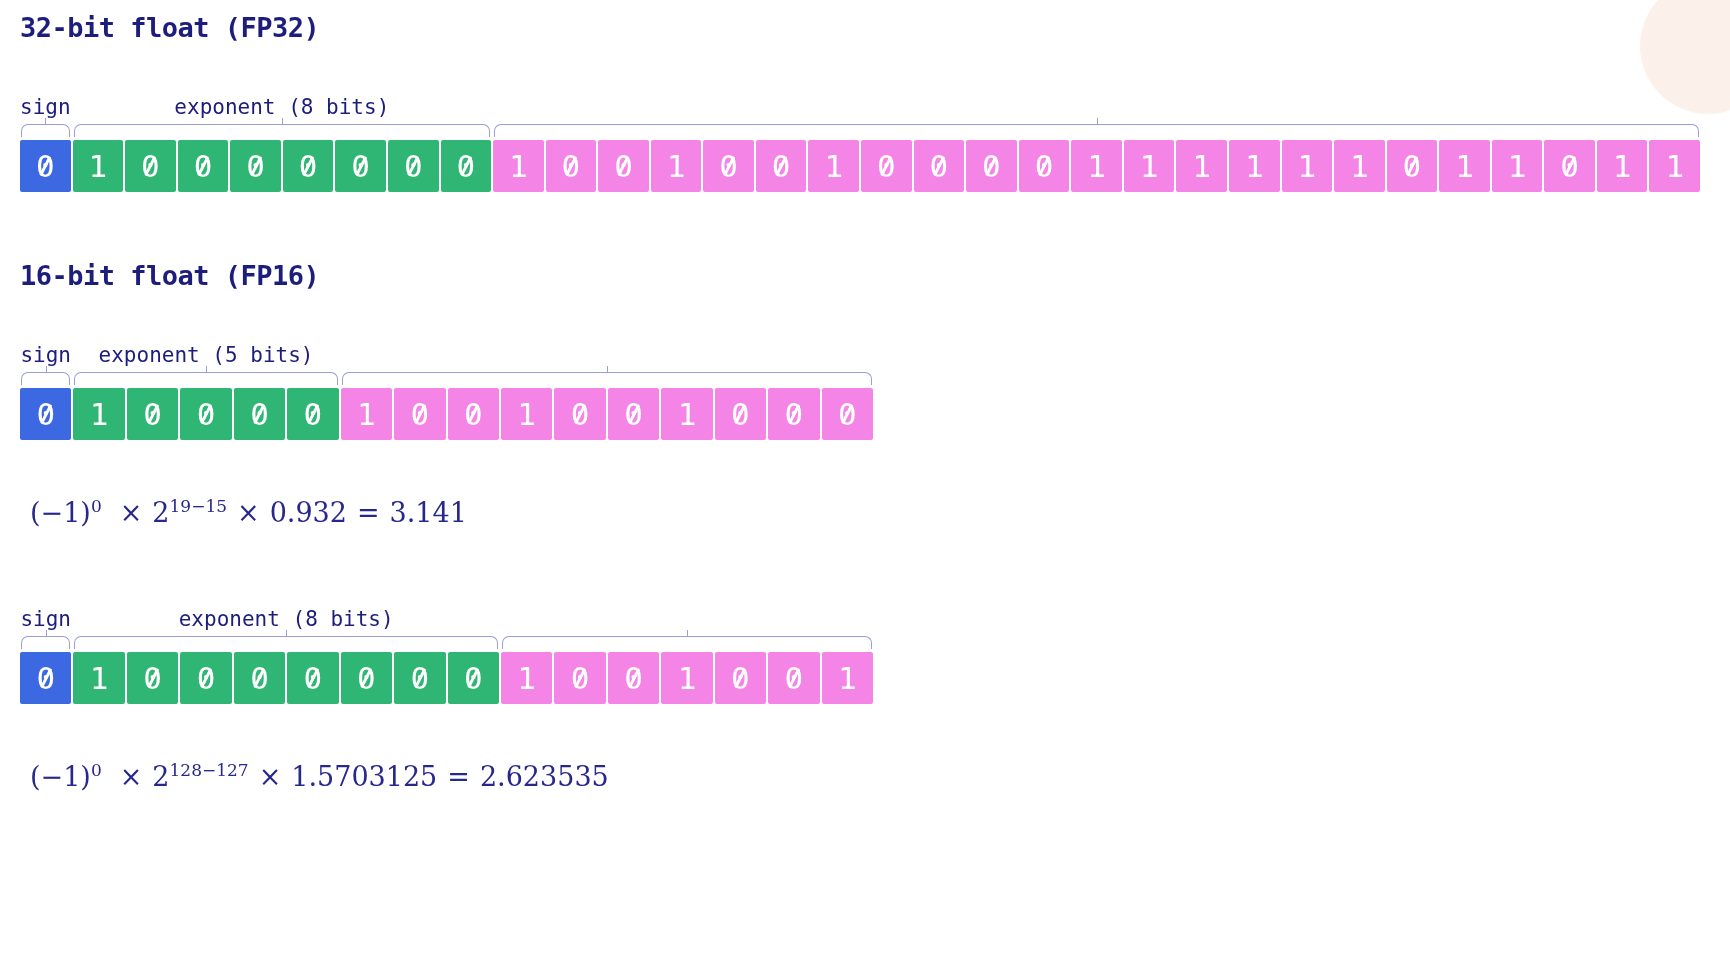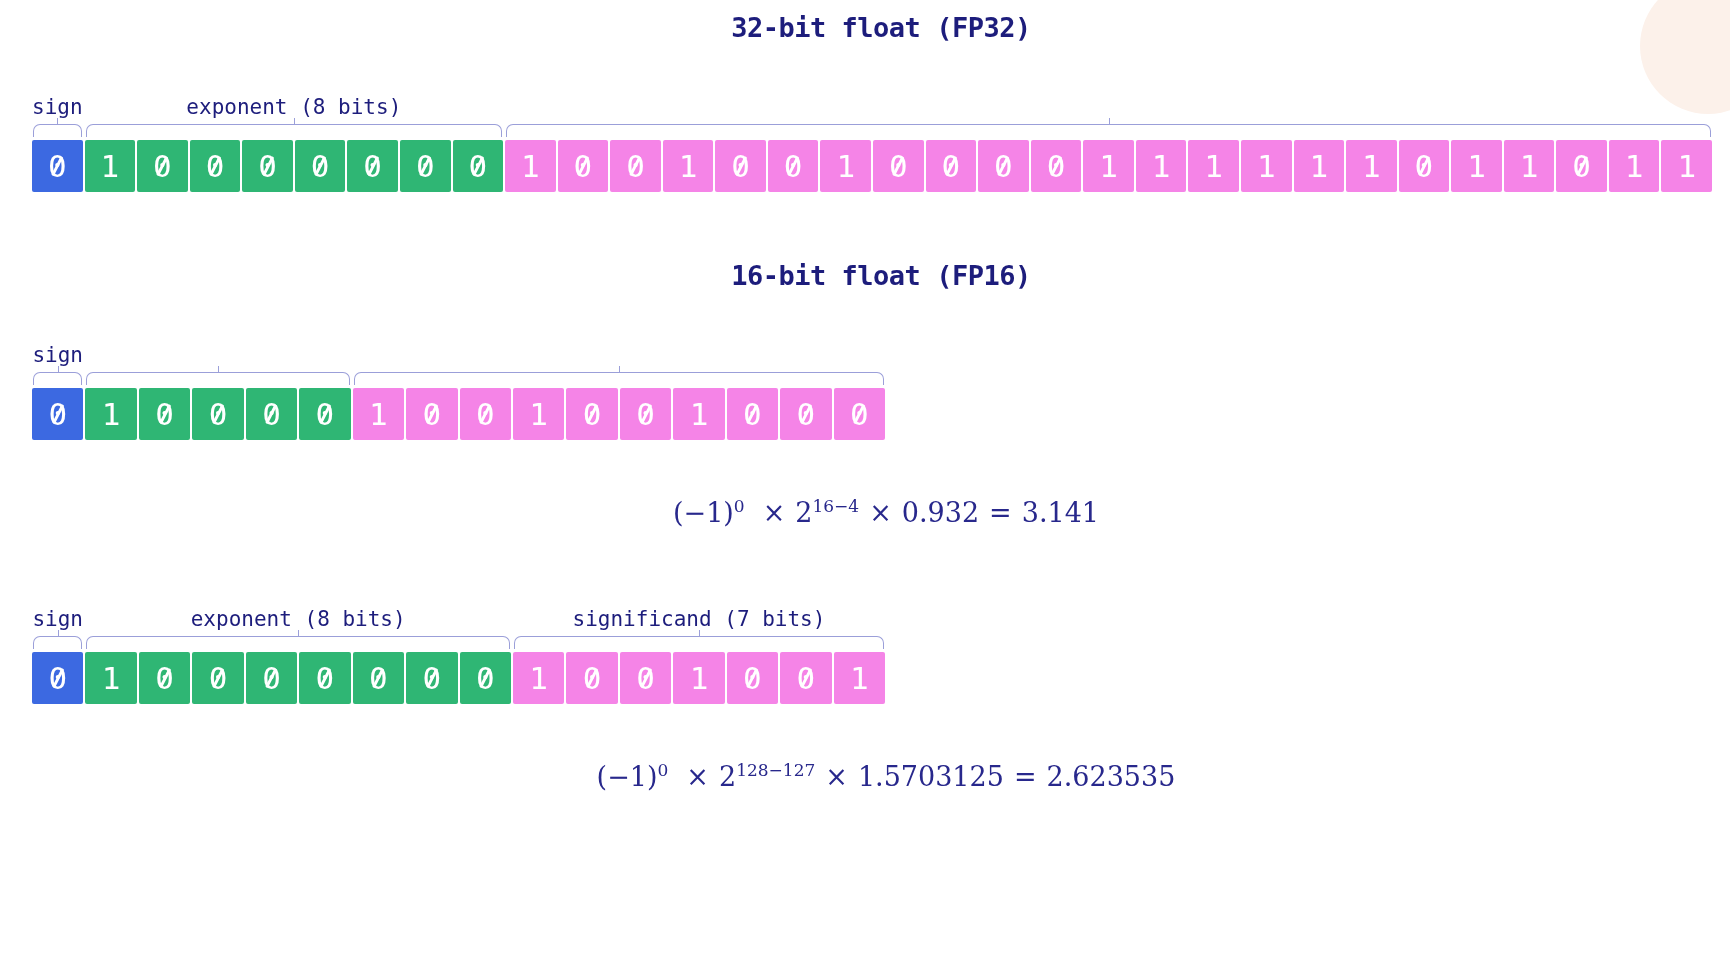--- a/index.html
+++ b/index.html
@@ -12,21 +12,21 @@
   body{
     width:1730px;height:962px;overflow:hidden;position:relative;
     background:var(--background);
     padding:12px 0 0 20px;
     font-family:"DejaVu Sans Mono",monospace;
   }
   .decor{
     position:absolute;top:-22px;right:-46px;width:136px;height:136px;
     border-radius:50%;background:var(--decor-circle);
   }
-  .fmt{margin:0 0 68px 12px;text-align:center;}
+  .fmt{margin:0 0 68px 0;}
   .title{
     margin:0 0 42px 0;
     font-family:"DejaVu Sans Mono",monospace;
     font-weight:bold;font-size:27px;line-height:32px;
     color:var(--title);letter-spacing:-0.5px;
   }
   .diagram{
     display:grid;column-gap:2px;row-gap:0;
     grid-template-rows:34px 20px 52px;
   }
@@ -184,20 +184,21 @@
   </section>
 
   <section class="fmt">
     <h2 class="title">16-bit float (FP16)</h2>
     <div class="diagram w16" style="grid-template-columns: repeat(16, 1fr);">
         <div class="group-label" style="grid-column: 1 / span 1;">sign</div>
         <div class="brace" style="grid-column: 1 / span 1;"></div>
         <div class="bit-cell sign" style="grid-column: 1;">
           <span class="digit zero">0</span>
         </div>
+        <div class="group-label" style="grid-column: 2 / span 5;">exponent (5 bits)</div>
         <div class="brace" style="grid-column: 2 / span 5;"></div>
         <div class="bit-cell exponent" style="grid-column: 2;">
           <span class="digit">1</span>
         </div>
         <div class="bit-cell exponent" style="grid-column: 3;">
           <span class="digit zero">0</span>
         </div>
         <div class="bit-cell exponent" style="grid-column: 4;">
           <span class="digit zero">0</span>
         </div>
@@ -232,21 +233,21 @@
         <div class="bit-cell significand" style="grid-column: 14;">
           <span class="digit zero">0</span>
         </div>
         <div class="bit-cell significand" style="grid-column: 15;">
           <span class="digit zero">0</span>
         </div>
         <div class="bit-cell significand" style="grid-column: 16;">
           <span class="digit zero">0</span>
         </div>
       </div>
-    <div class="formula"><span>(−1)</span><sup>0</sup><span class="first-op">×</span><span>2</span><sup>16−4</sup><span class="op">×</span><span>0.932</span><span class="op">=</span><span>3.141</span></div>
+    <div class="formula"><span>(−1)</span><sup>0</sup><span class="first-op">×</span><span>2</span><sup>19−15</sup><span class="op">×</span><span>0.932</span><span class="op">=</span><span>3.141</span></div>
   </section>
 
   <section class="fmt">
     <div class="diagram w16" style="grid-template-columns: repeat(16, 1fr);">
         <div class="group-label" style="grid-column: 1 / span 1;">sign</div>
         <div class="brace" style="grid-column: 1 / span 1;"></div>
         <div class="bit-cell sign" style="grid-column: 1;">
           <span class="digit zero">0</span>
         </div>
         <div class="group-label" style="grid-column: 2 / span 8;">exponent (8 bits)</div>
@@ -268,21 +269,20 @@
         </div>
         <div class="bit-cell exponent" style="grid-column: 7;">
           <span class="digit zero">0</span>
         </div>
         <div class="bit-cell exponent" style="grid-column: 8;">
           <span class="digit zero">0</span>
         </div>
         <div class="bit-cell exponent" style="grid-column: 9;">
           <span class="digit zero">0</span>
         </div>
-        <div class="group-label" style="grid-column: 10 / span 7;">significand (7 bits)</div>
         <div class="brace" style="grid-column: 10 / span 7;"></div>
         <div class="bit-cell significand" style="grid-column: 10;">
           <span class="digit">1</span>
         </div>
         <div class="bit-cell significand" style="grid-column: 11;">
           <span class="digit zero">0</span>
         </div>
         <div class="bit-cell significand" style="grid-column: 12;">
           <span class="digit zero">0</span>
         </div>

